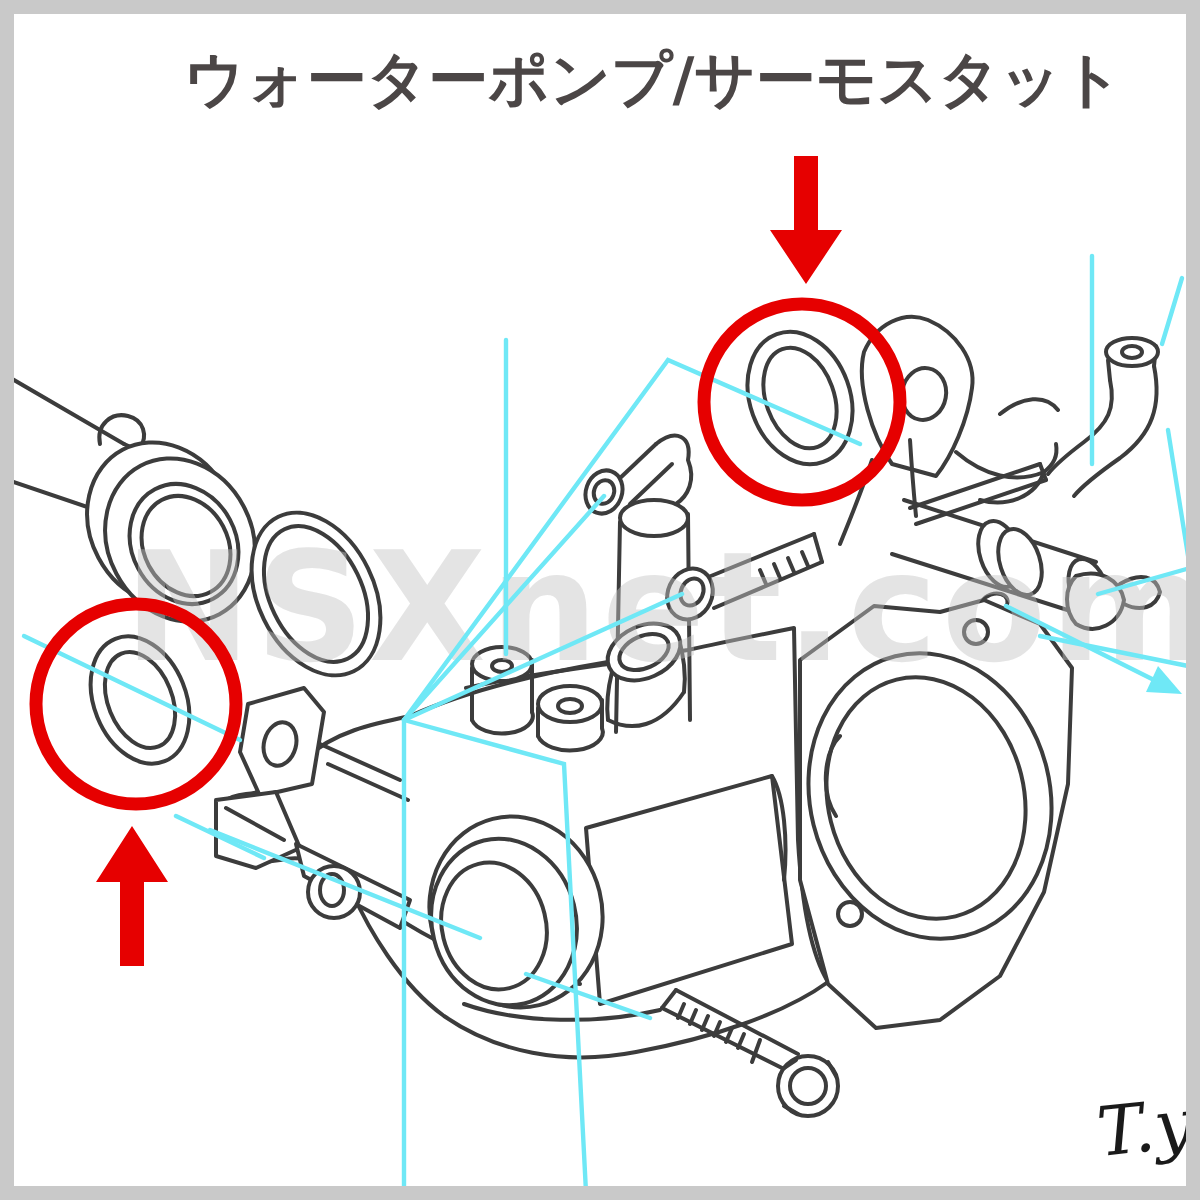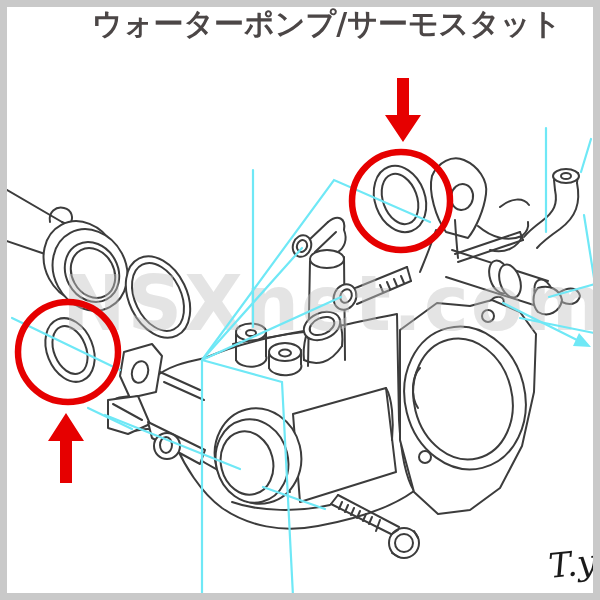--- a/index.html
+++ b/index.html
@@ -1,19 +1,19 @@
 <!DOCTYPE html>
 <html><head>
 <meta charset="utf-8">
 <style>
   html,body{margin:0;padding:0;background:#fff;}
   .stage{position:relative;width:600px;height:600px;background:#ffffff;overflow:hidden;
          font-family:"DejaVu Sans","Liberation Sans",sans-serif;}
   .frame{position:absolute;inset:0;border:7px solid #c9c9c9;pointer-events:none;z-index:9;}
-  .title{position:absolute;left:92px;top:4px;width:500px;font-size:30px;font-weight:bold;
+  .title{position:absolute;left:92px;top:20px;width:500px;font-size:30px;font-weight:bold;
          color:#4b4646;letter-spacing:0px;white-space:nowrap;z-index:5;}
   svg.diagram{position:absolute;left:0;top:0;z-index:2;}
   .wm{font-weight:bold;letter-spacing:2px;}
 </style>
 </head>
 <body>
 
 <div class="stage">
 
   <div class="title">ウォーターポンプ/サーモスタット</div>

